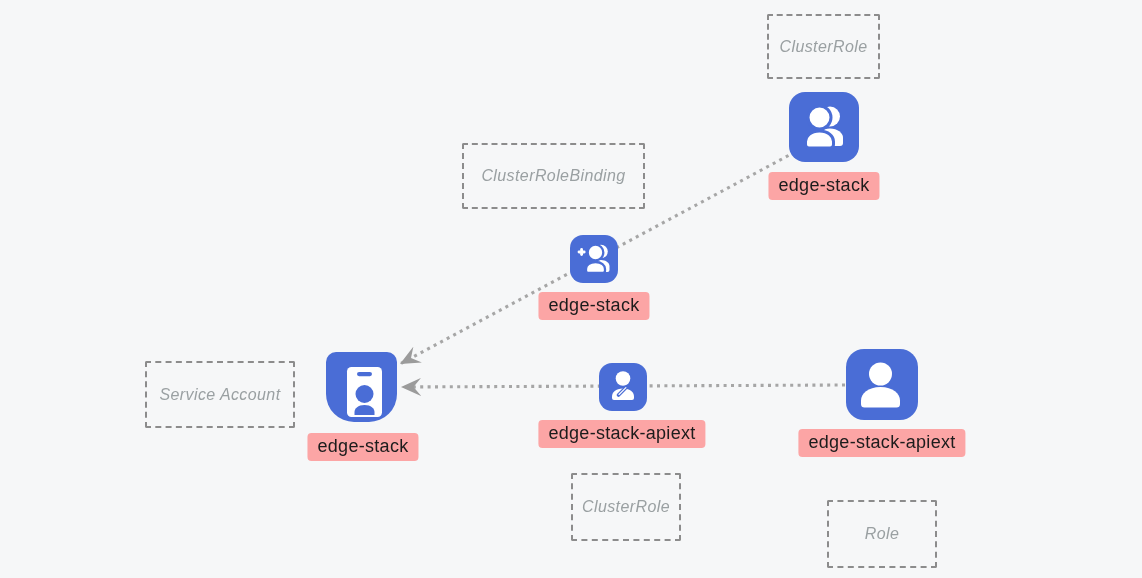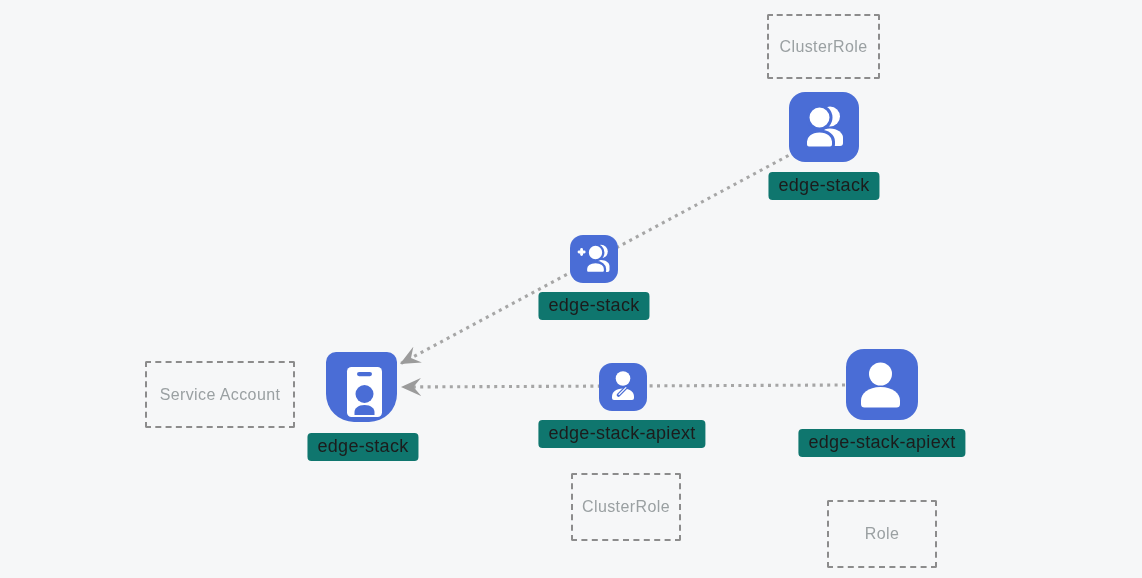--- a/index.html
+++ b/index.html
@@ -21,38 +21,39 @@
     stroke-dasharray:3 4.4;
   }
   .type-box{
     position:absolute;
     border:2px dashed #8c8c8c;
     border-radius:2px;
     display:flex;align-items:center;justify-content:center;
     z-index:2;
     box-sizing:border-box;
     background:transparent;
+    font-style:italic;
   }
   .type-box span{
     color:#9aa0a2;
     font-size:16px;
     letter-spacing:0.4px;
     white-space:nowrap;
   }
   .tile{
     position:absolute;
     background:#4a6dd6;
     z-index:3;
     display:flex;align-items:center;justify-content:center;
   }
   .tile svg{display:block;width:100%;height:100%;}
   .node-label{
     position:absolute;
     transform:translateX(-50%);
-    background:#0f766e;
+    background:#fca5a5;
     color:#1c1c1c;
     font-size:18px;
     letter-spacing:0.3px;
     padding:3px 10px 4px 10px;
     border-radius:4px;
     white-space:nowrap;
     z-index:4;
   }
 </style>
 </head>
@@ -67,20 +68,23 @@
       </marker>
     </defs>
     <path class="edge" d="M795 152 L400 364" marker-end="url(#arrow)"></path>
     <path class="edge" d="M845 385 L401 387" marker-end="url(#arrow)"></path>
   </svg>
 
   <div class="type-box" style="left:767px;top:14px;width:113px;height:65px">
     <span>ClusterRole</span>
   </div>
 
+  <div class="type-box" style="left:462px;top:143px;width:183px;height:66px">
+    <span>ClusterRoleBinding</span>
+  </div>
 
   <div class="type-box" style="left:145px;top:361px;width:150px;height:67px">
     <span>Service Account</span>
   </div>
 
   <div class="type-box" style="left:571px;top:473px;width:110px;height:68px">
     <span>ClusterRole</span>
   </div>
 
   <div class="type-box" style="left:827px;top:500px;width:110px;height:68px">

